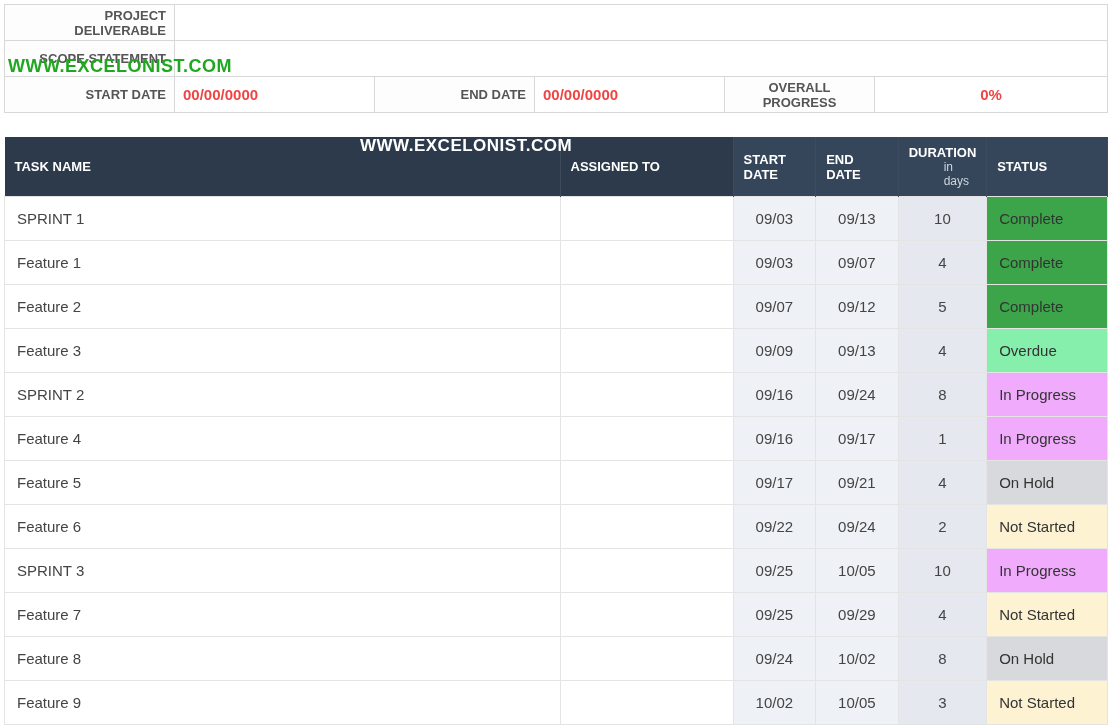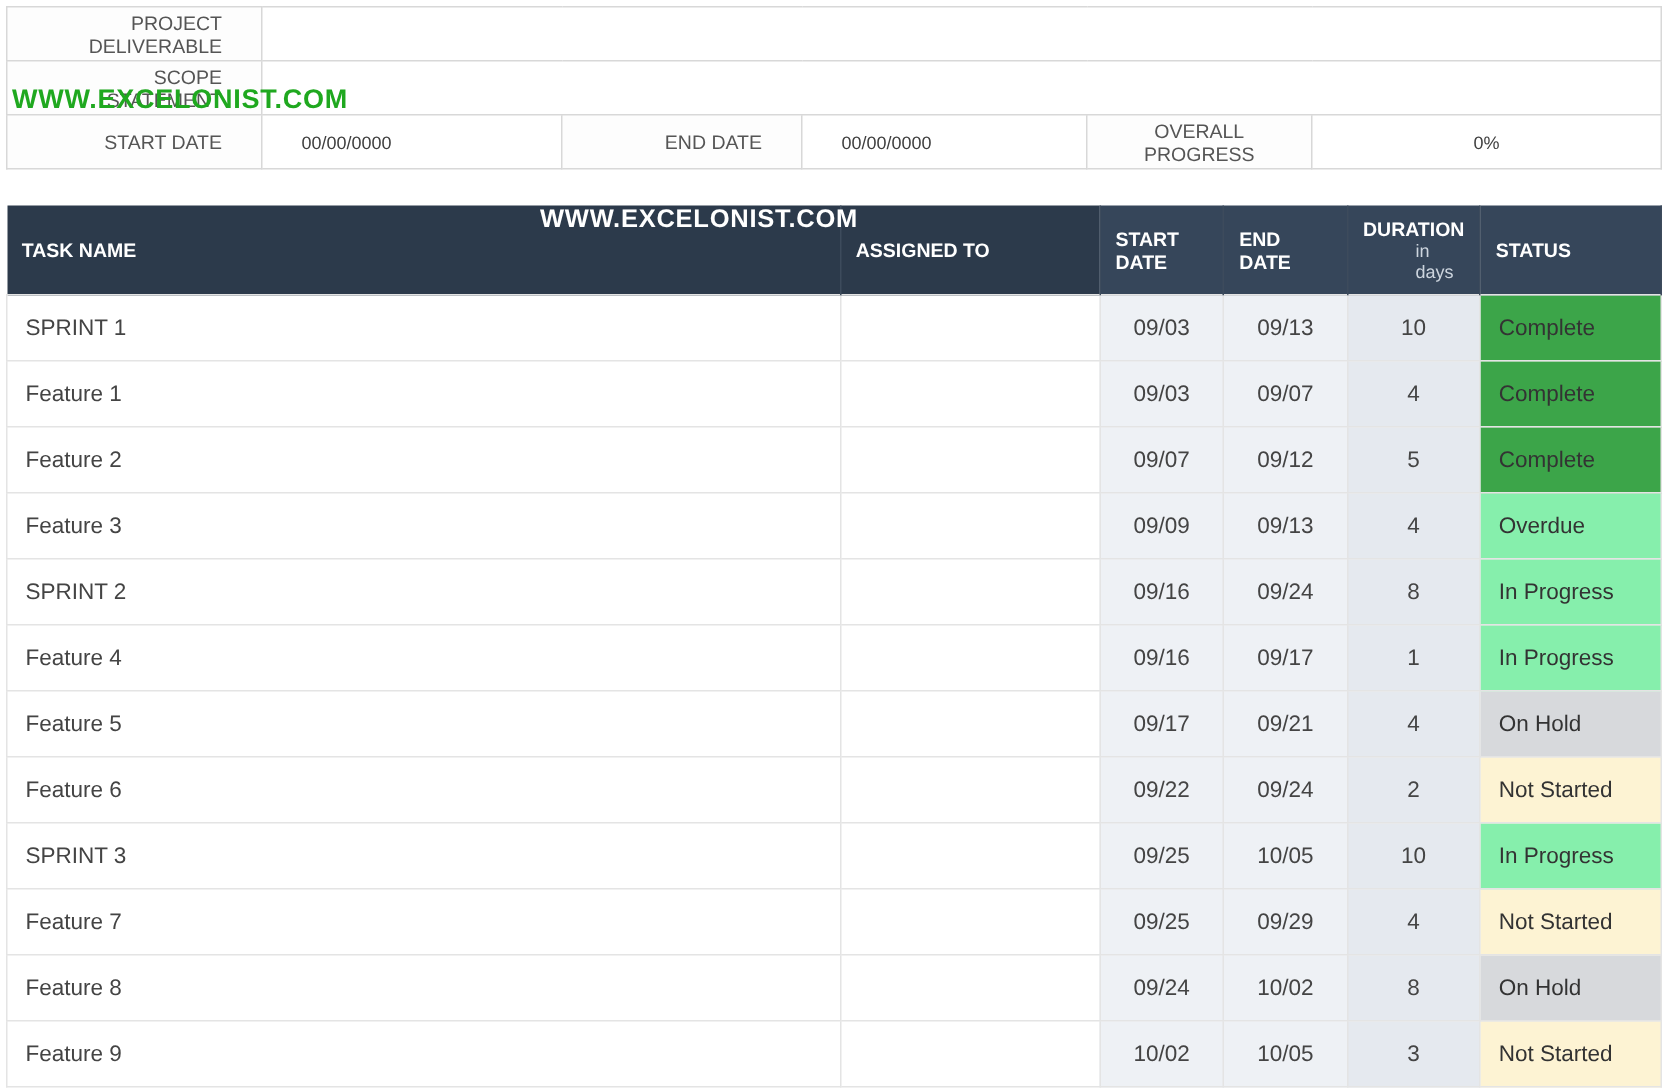--- a/index.html
+++ b/index.html
@@ -14,32 +14,33 @@
     position: relative;
   }
   .hdr {
     border-collapse: collapse;
     width: 1104px;
     margin-bottom: 18px;
   }
   .hdr td {
     border: 1px solid #d8d8d8;
     height: 36px;
-    padding: 0 26px;
+    padding: 0 8px;
     vertical-align: middle;
+    font-weight: bold;
   }
   .hdr .lbl {
     text-align: right;
     font-size: 13px;
     color: #555;
     background: #fdfdfd;
   }
   .hdr .val {
-    font-size: 12px;
-    color: #404040;
+    font-size: 15px;
+    color: #ef4444;
   }
   .watermark {
     position: absolute;
     font-weight: 900;
     color: #1fa81f;
     letter-spacing: 0.5px;
     pointer-events: none;
     font-family: Arial, sans-serif;
     text-align: center;
   }
@@ -88,21 +89,21 @@
     color: #333;
   }
   .c-task { width: 552px; }
   .c-assn { width: 172px; }
   .c-date { width: 82px; }
   .c-dur  { width: 88px; }
   .c-stat { width: 120px; }
   
   .s-complete   { background:#3ca549; color:#fff; }
   .s-overdue    { background:#86efac; color:#333; }
-  .s-inprogress { background:#86efac; color:#333; }
+  .s-inprogress { background:#f0abfc; color:#333; }
   .s-onhold     { background:#d7d9dc; color:#444; }
   .s-notstarted { background:#fdf3d3; color:#555; }
 </style>
 </head>
 <body>
 
 <div class="watermark wm1">WWW.EXCELONIST.COM</div>
 
 <table class="hdr">
   <tbody>

